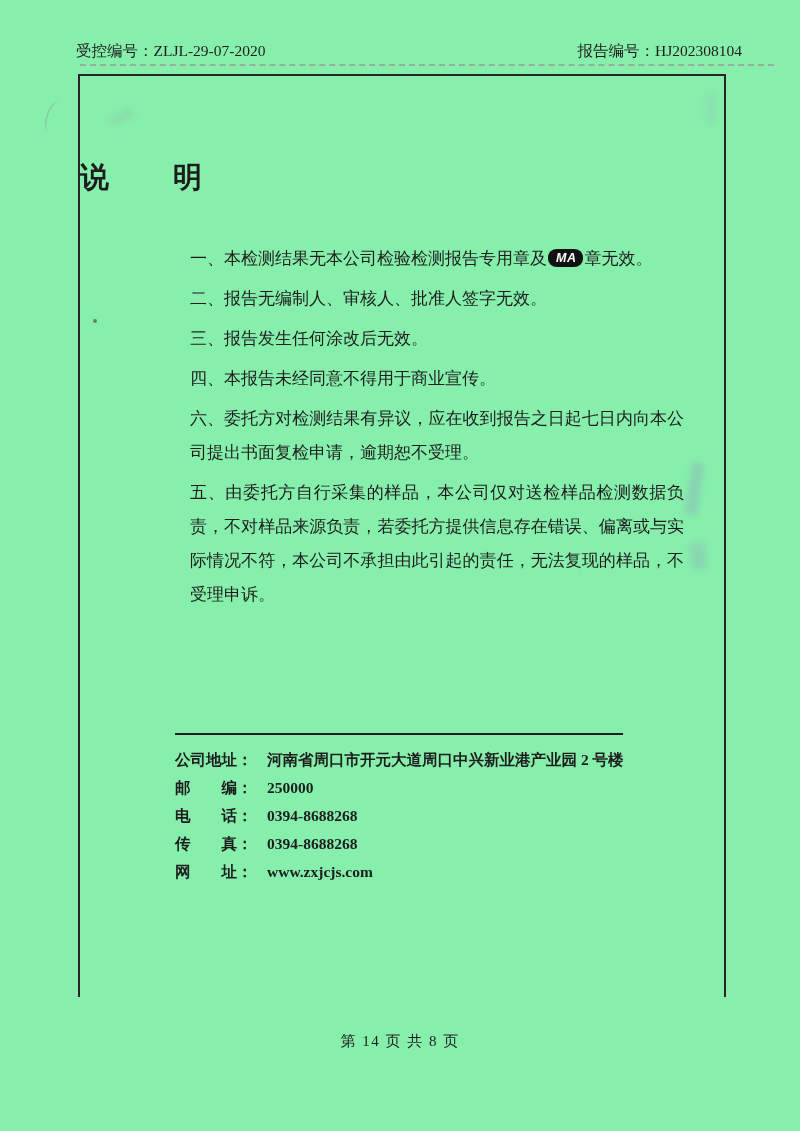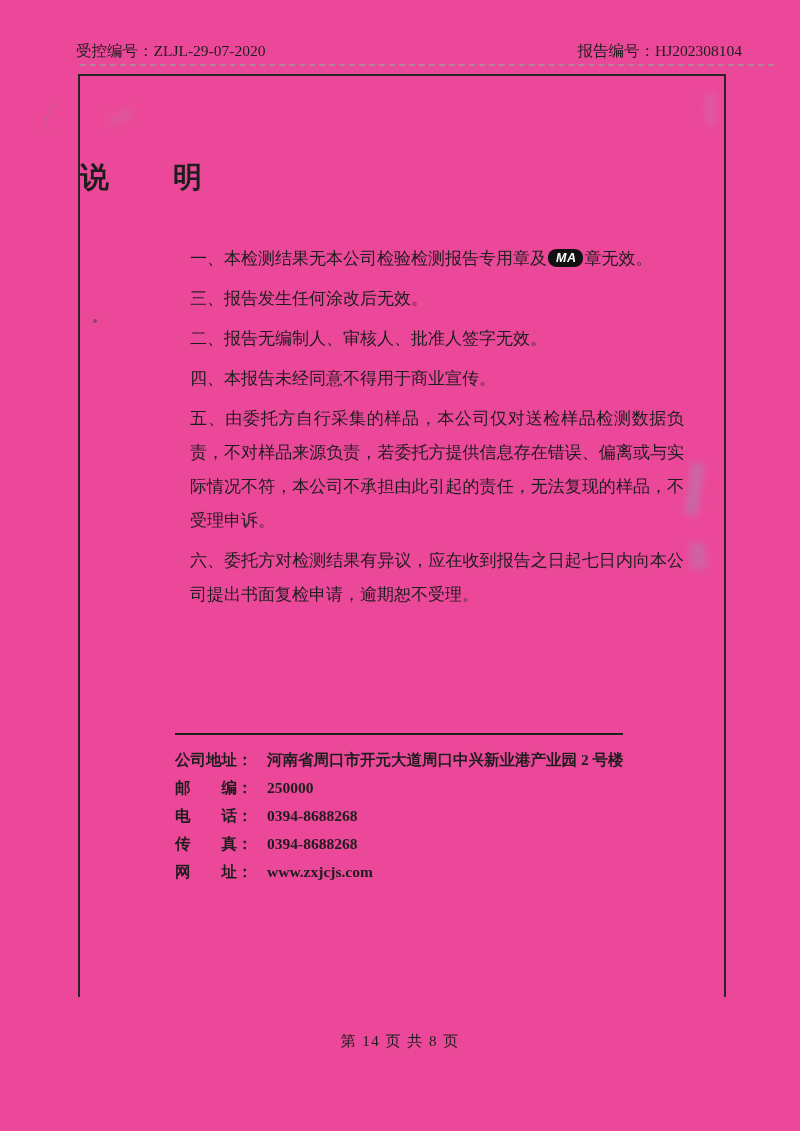--- a/index.html
+++ b/index.html
@@ -5,21 +5,21 @@
   html, body {
     margin: 0;
     padding: 0;
     background: #e8e8e8;
   }
   .page {
     position: relative;
     width: 800px;
     height: 1131px;
     margin: 0 auto;
-    background: #ec4899;
+    background: #86efac;
     font-family: "Liberation Serif", "DejaVu Serif", serif;
     color: #1d1d1d;
     overflow: hidden;
   }
   
   .header-row {
     position: absolute;
     top: 42px;
     left: 76px;
     right: 58px;
@@ -152,25 +152,25 @@
       <span>报告编号：</span><span>HJ202308104</span>
     </div>
   </div>
   <div class="header-divider"></div>
 
   <div class="content-box">
     <h1 class="notice-title">说　　明</h1>
 
     <div class="notice-list">
       <p class="notice-item"><span>一、本检测结果无本公司检验检测报告专用章及</span><span class="cma-badge">MA</span><span>章无效。</span></p>
+      <p class="notice-item">二、报告无编制人、审核人、批准人签字无效。</p>
       <p class="notice-item">三、报告发生任何涂改后无效。</p>
-      <p class="notice-item">二、报告无编制人、审核人、批准人签字无效。</p>
       <p class="notice-item">四、本报告未经同意不得用于商业宣传。</p>
+      <p class="notice-item">六、委托方对检测结果有异议，应在收到报告之日起七日内向本公司提出书面复检申请，逾期恕不受理。</p>
       <p class="notice-item">五、由委托方自行采集的样品，本公司仅对送检样品检测数据负责，不对样品来源负责，若委托方提供信息存在错误、偏离或与实际情况不符，本公司不承担由此引起的责任，无法复现的样品，不受理申诉。</p>
-      <p class="notice-item">六、委托方对检测结果有异议，应在收到报告之日起七日内向本公司提出书面复检申请，逾期恕不受理。</p>
     </div>
   </div>
 
   <div class="contact-block">
     <div class="contact-row">
       <span class="contact-label">公司地址：</span>
       <span class="contact-value">河南省周口市开元大道周口中兴新业港产业园 2 号楼</span>
     </div>
     <div class="contact-row">
       <span class="contact-label">邮　　编：</span>

